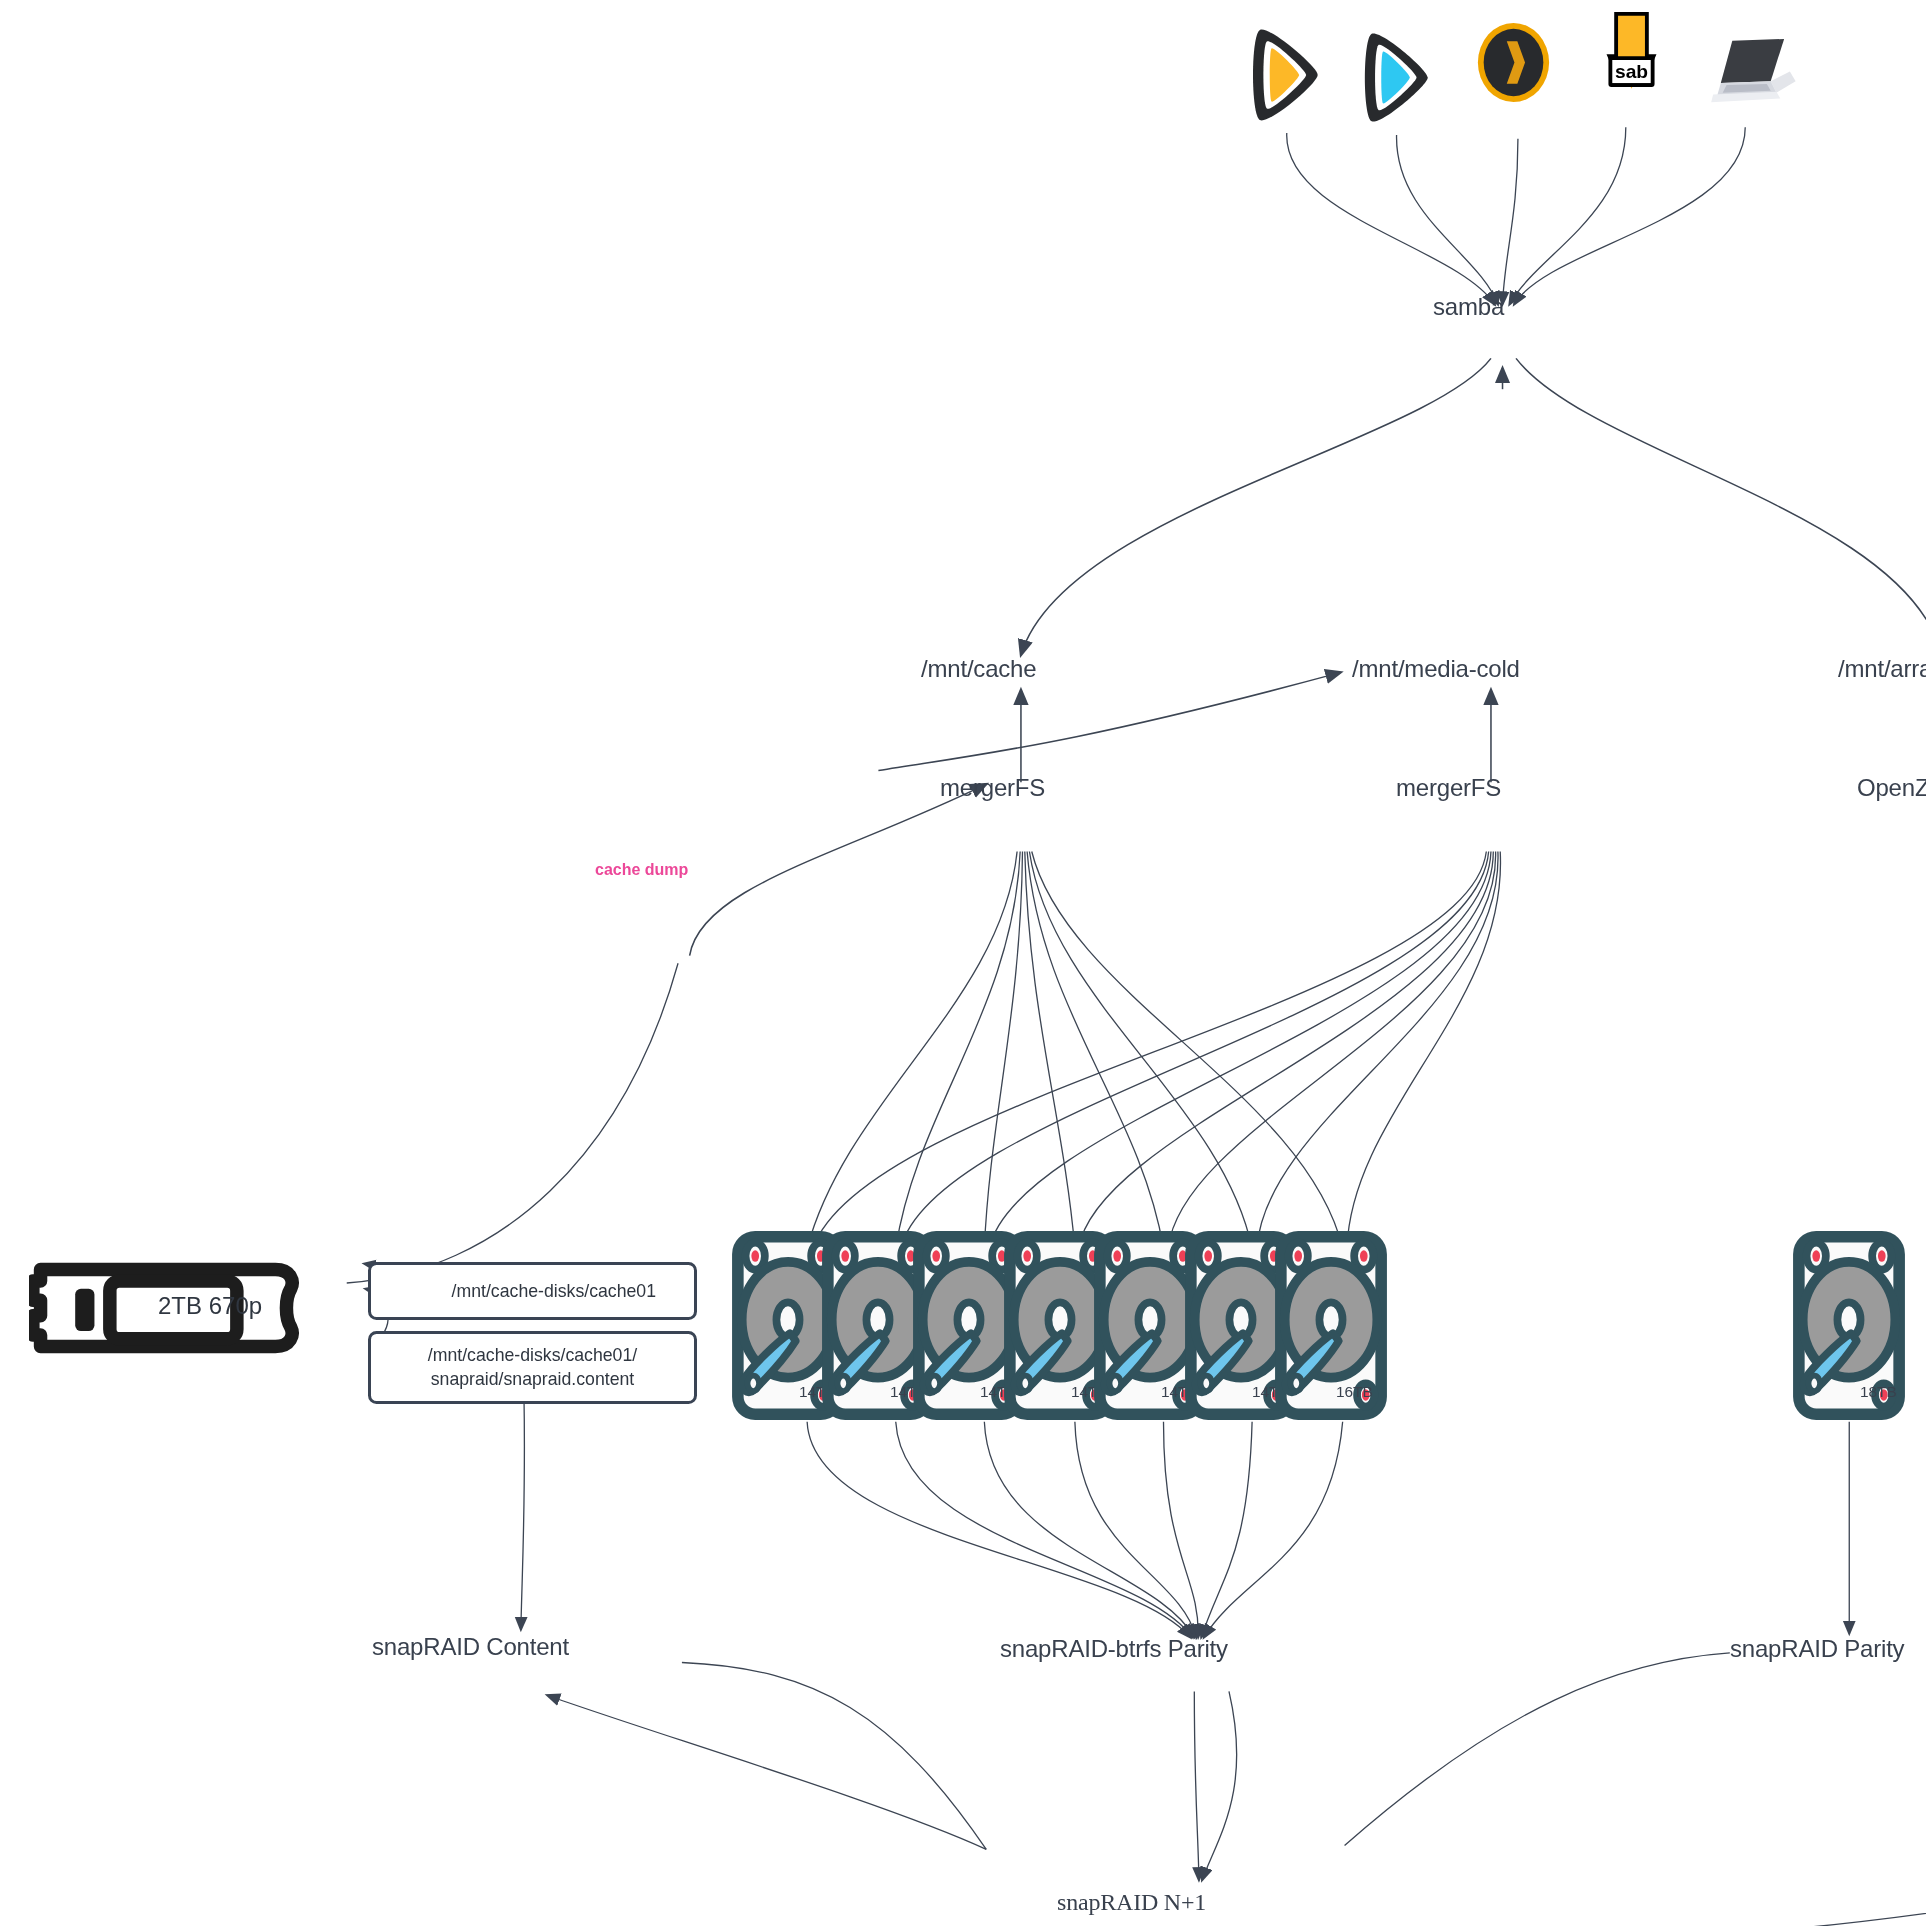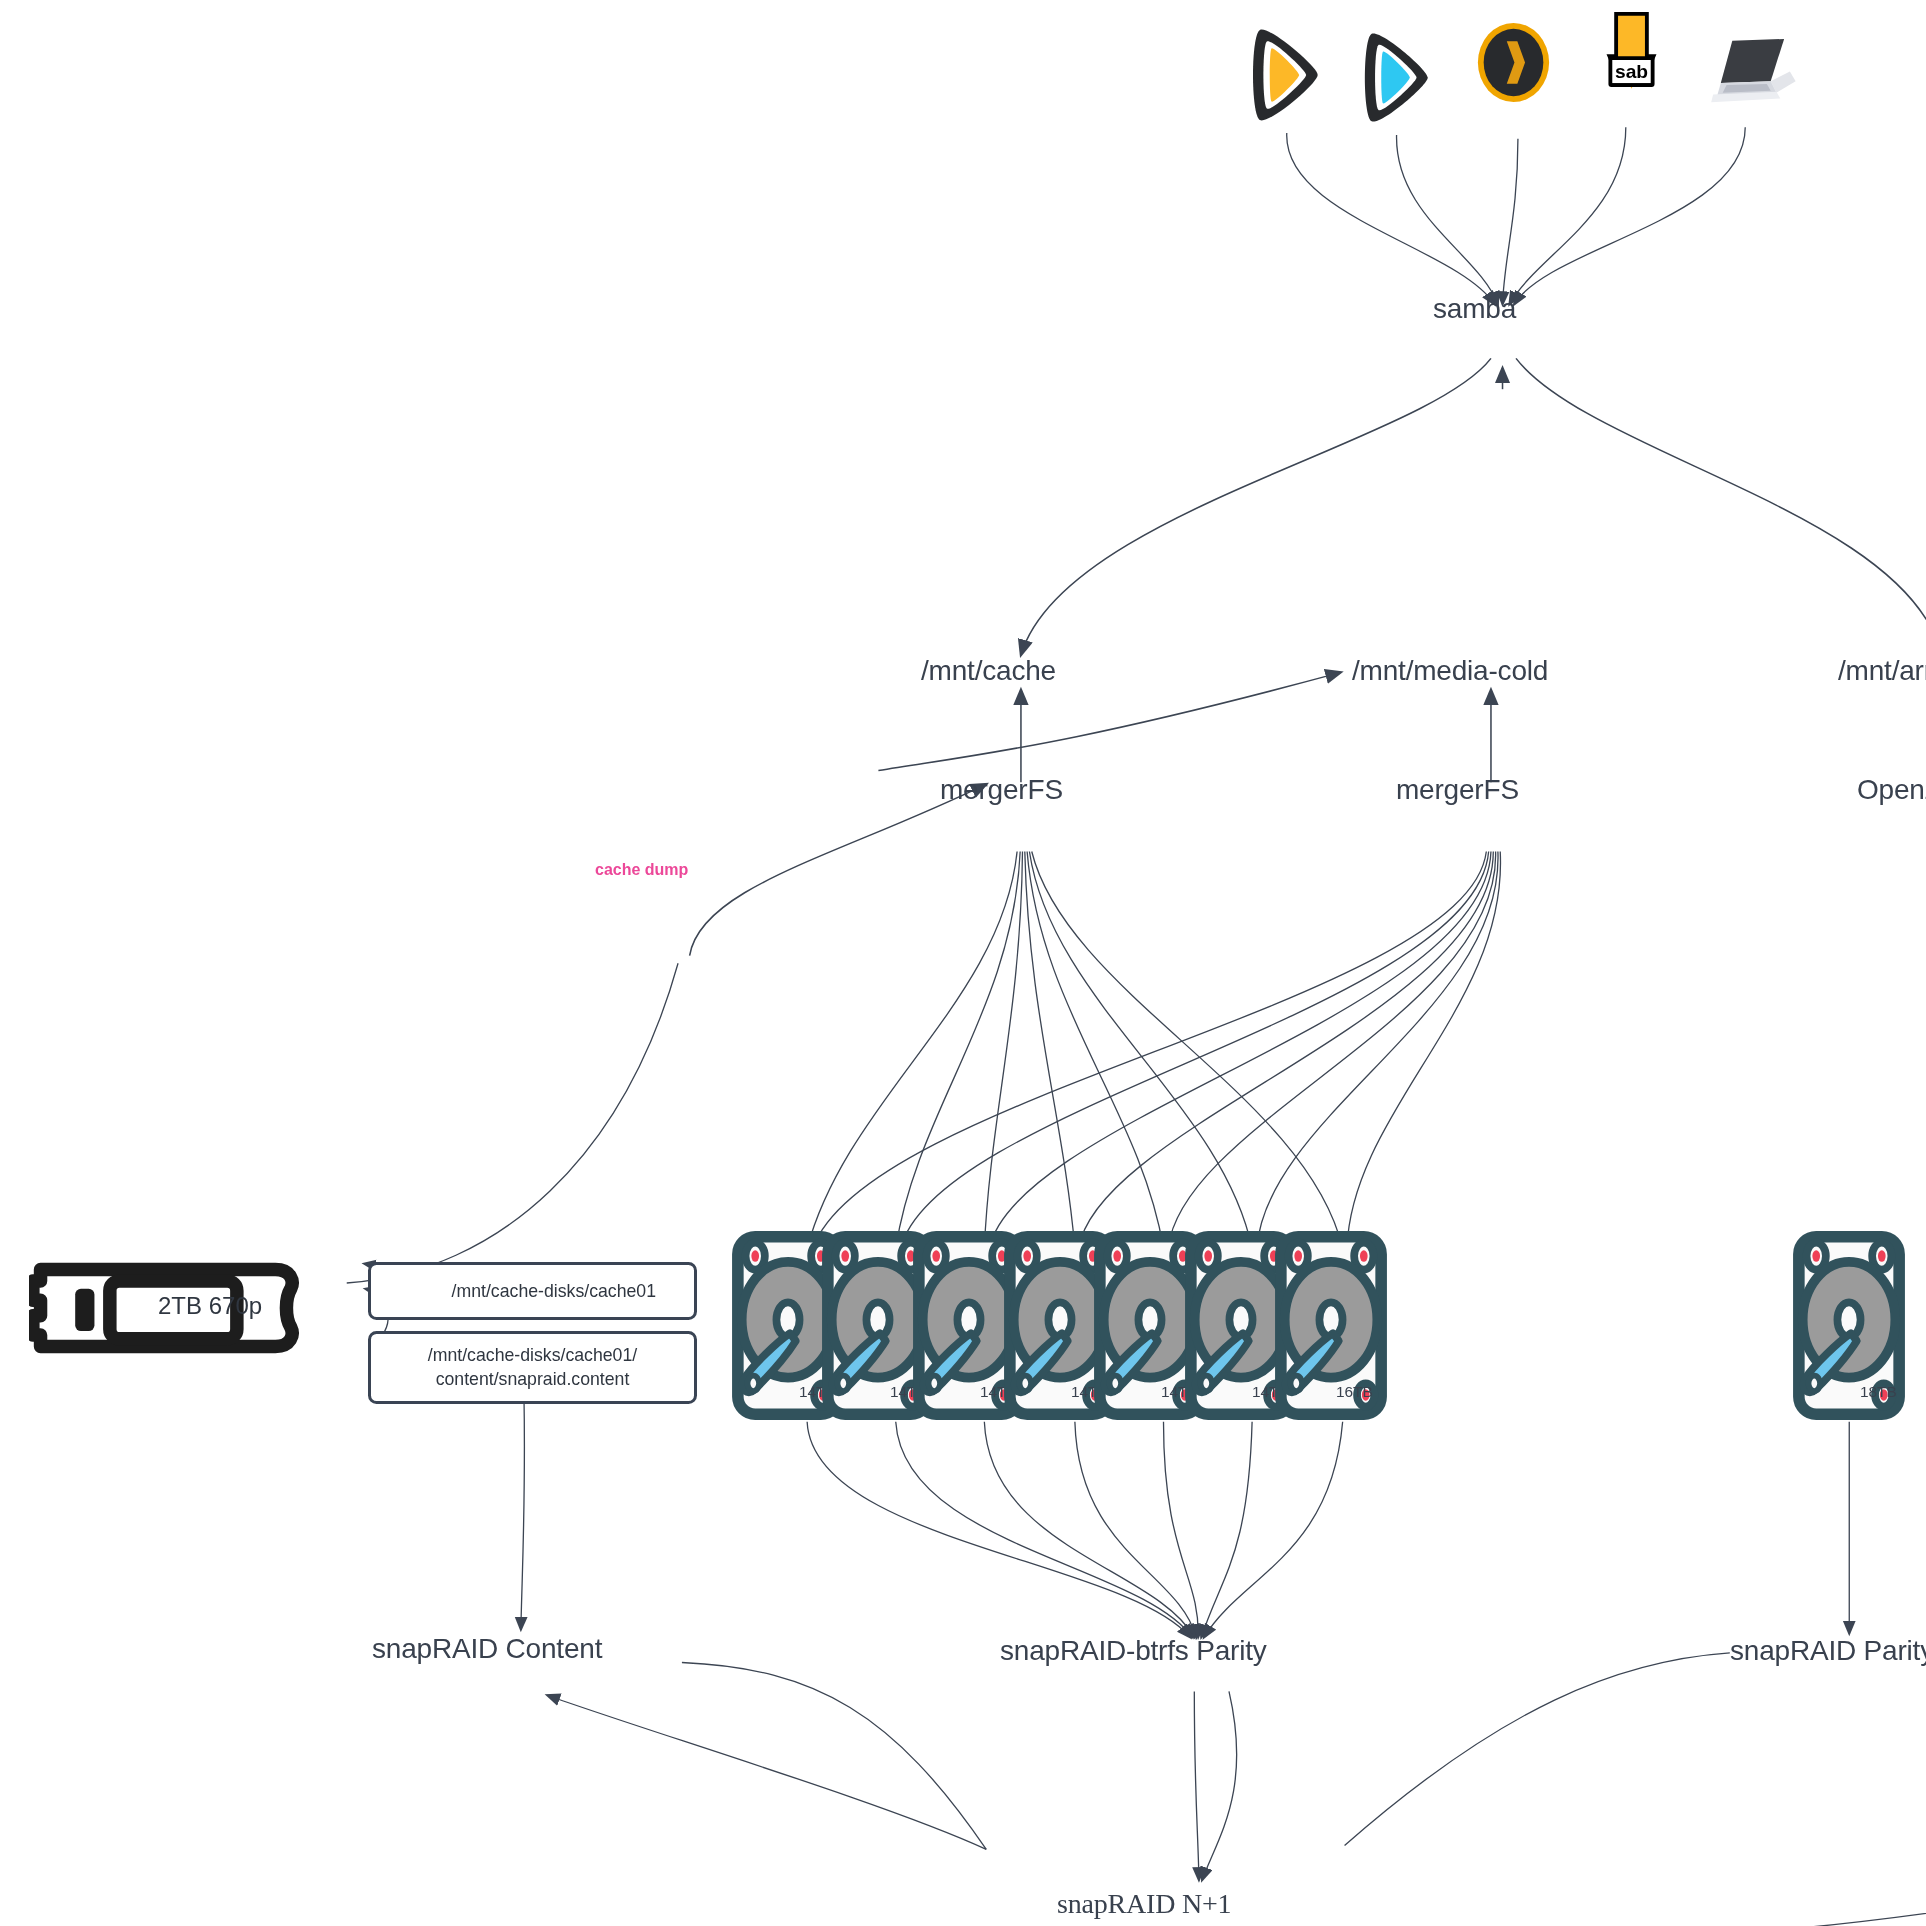--- a/index.html
+++ b/index.html
@@ -1,20 +1,20 @@
 <!DOCTYPE html>
 <html style="font-size:6.2px"><head>
 <meta charset="utf-8">
 <title>Storage Architecture Diagram</title>
 <style>
   html,body{margin:0;padding:0;background:#fff;}
   body{font-family:"Liberation Sans",sans-serif;color:#39414e;}
   #stage{position:relative;width:2933px;height:2002px;background:#ffffff;overflow:hidden;}
   .node{position:absolute;white-space:nowrap;color:#39414e;font-family:"Liberation Sans",sans-serif;}
-  .lbl{font-size:28px;letter-spacing:-0.2px;line-height:1;}
+  .lbl{font-size:24px;letter-spacing:-0.2px;line-height:1;}
   .lbl-bold{font-size:16px;font-weight:bold;color:#ec4899;}
   .callout{
     position:absolute;border:3.5px solid #3a4454;border-radius:8.5px;background:#fff;
     display:flex;align-items:center;justify-content:center;text-align:center;
     font-size:17.7px;color:#2f3640;line-height:1.28;padding:3.1px 5.4px;box-sizing:border-box;
   }
   svg.layer{position:absolute;left:0;top:0;width:2933px;height:2002px;pointer-events:none;}
   .flow{fill:none;stroke:#3c4553;stroke-width:4;}
   .flowthin{fill:none;stroke:#3c4553;stroke-width:3.4;}
   .mini{position:absolute;text-align:center;}
@@ -185,21 +185,21 @@
                L128 50 C136 50 138 44 136 40 C133 35 133 25 136 20 C138 16 136 10 128 10 Z" fill="none" stroke="#1d1d1d" stroke-width="7" stroke-linejoin="round"></path>
       <rect x="24" y="20" width="10" height="22" rx="3" fill="#1d1d1d"></rect>
       <rect x="42" y="16" width="66" height="30" rx="5" fill="none" stroke="#1d1d1d" stroke-width="7"></rect>
     </svg>
   </div>
   <div class="nvme-cap" style="left:119px;top:1292px;margin-left:39px;">2TB 670p</div>
 
   <div class="callout" style="left:368px;top:1262px;width:329px;height:58px;padding-left:48px;">/mnt/cache-disks/cache01</div>
   <div class="callout" style="left:368px;top:1331px;width:329px;height:73px;line-height:1.34;">
     <span style="white-space:pre-line;">/mnt/cache-disks/cache01/
-content/snapraid.content</span>
+snapraid/snapraid.content</span>
   </div>
 
   <div class="mini" style="left:732px;top:1231px;">
     <svg width="112" height="189" viewBox="0 0 58 98">
       <rect x="3" y="3" width="52" height="92" rx="9" fill="#fafafa" stroke="#31525c" stroke-width="6"></rect>
       <ellipse cx="12" cy="13" rx="5" ry="7" fill="none" stroke="#31525c" stroke-width="4"></ellipse>
         <ellipse cx="12" cy="13" rx="2" ry="3" fill="#ef4056"></ellipse>
       <ellipse cx="46" cy="13" rx="5" ry="7" fill="none" stroke="#31525c" stroke-width="4"></ellipse>
         <ellipse cx="46" cy="13" rx="2" ry="3" fill="#ef4056"></ellipse>
       <ellipse cx="29" cy="46" rx="24" ry="30" fill="#9b9b9b" stroke="#31525c" stroke-width="5"></ellipse>

